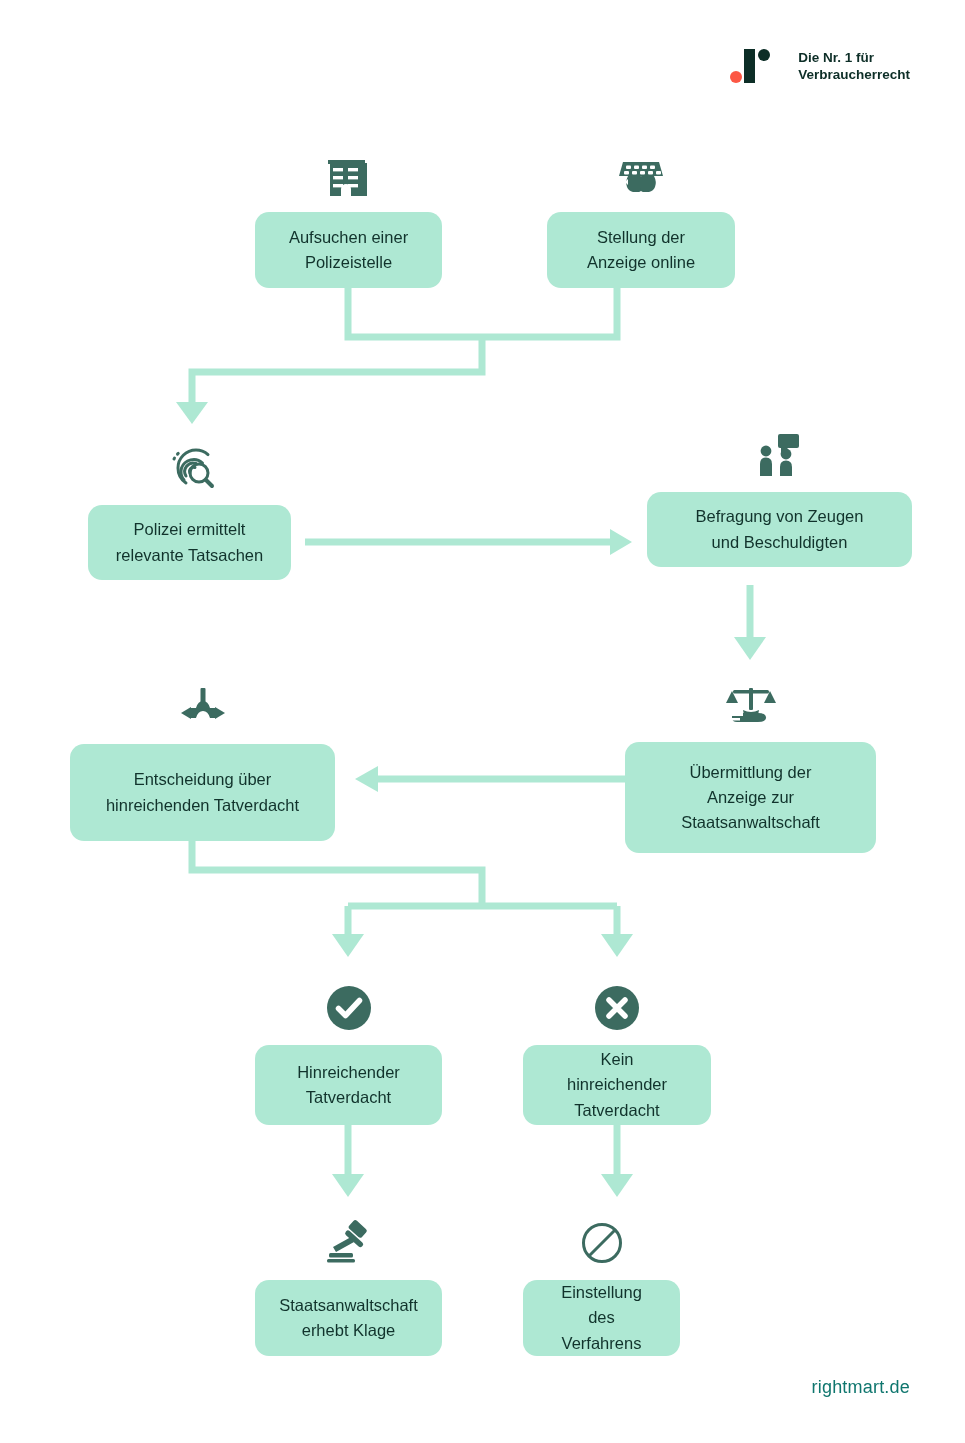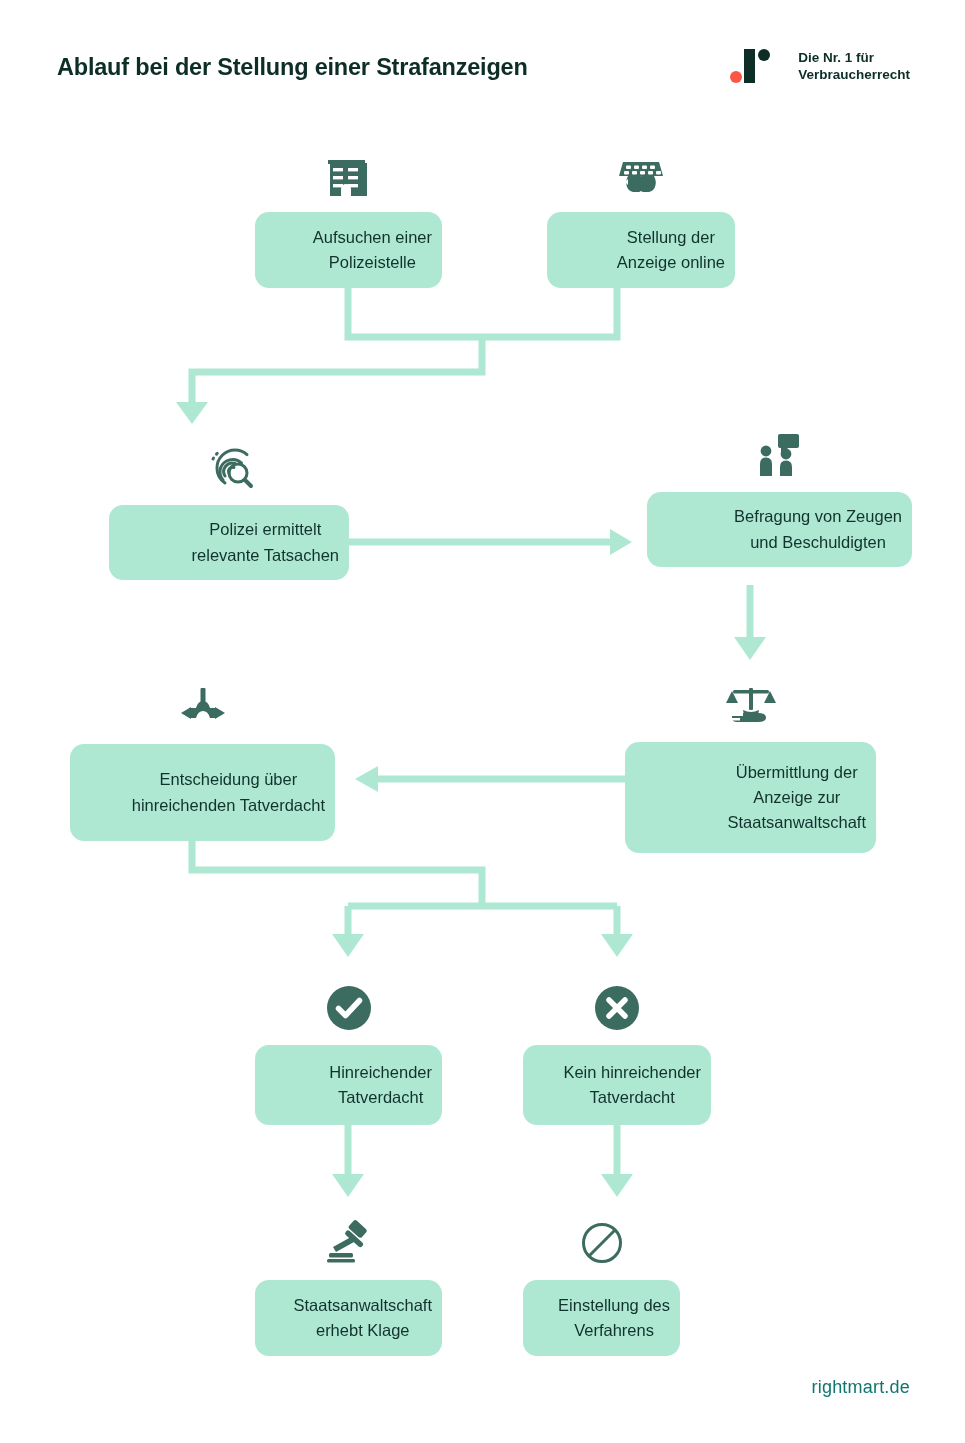--- a/index.html
+++ b/index.html
@@ -97,23 +97,23 @@
   .node-box {
     position: absolute;
     left: 0;
     top: 0;
     width: 100%;
     height: 100%;
     background: #aee8d3;
     border-radius: 14px;
     display: flex;
     align-items: center;
-    justify-content: flex-end;
+    justify-content: center;
     box-sizing: border-box;
-    padding: 4px 10px;
+    padding: 4px 26px;
   }
   .node-label {
     font-size: 16.5px;
     line-height: 1.52;
     text-align: center;
     color: #11332c;
     white-space: pre-line;
   }
 
   
@@ -134,21 +134,20 @@
     font-size: 18px;
     color: #0f766e;
     letter-spacing: 0.2px;
   }
 </style>
 </head>
 <body>
 
 <div id="page">
 
-  <div id="header-title">Ablauf bei der Stellung einer Strafanzeigen</div>
 
   <div id="brand">
     <div id="brand-mark">
       <div id="brand-bar"></div>
       <div id="brand-dot-top"></div>
       <div id="brand-dot-bottom"></div>
     </div>
     <div id="brand-text">
       <div>Die Nr. 1 für</div>
       <div>Verbraucherrecht</div>
@@ -229,21 +228,21 @@
         <path d="M39 20 q3 6 1 11 q-1.5 4 -6 5 l-6 0 q-3 -1 -3 -4 L25 22 q0 -2 2 -2 Z"></path>
         <path d="M13 23 l0 6 l-3 -3 Z" fill="#ffffff"></path>
       </svg>
     </div>
     <div class="node-box">
       <span class="node-label">Stellung der
 Anzeige online</span>
     </div>
   </div>
 
-  <div class="node" style="left:109px; top:505px; width:240px; height:75px;">
+  <div class="node" style="left:88px; top:505px; width:203px; height:75px;">
     <div class="node-icon">
       <svg width="52" height="48" viewBox="0 0 52 48" fill="none" stroke="#3c6b60" stroke-width="3" stroke-linecap="round">
         <path d="M22 40 a18 18 0 0 1 -8 -15 a18 18 0 0 1 18 -18 a18 18 0 0 1 12 4.6"></path>
         <path d="M20 37 a13 13 0 0 1 -2.5 -12 a13 13 0 0 1 21 -5"></path>
         <path d="M22 33 a8.5 8.5 0 0 1 10 -12.5"></path>
         <path d="M26 30 a4 4 0 0 1 5 -5.5"></path>
         <path d="M10 16 a18 18 0 0 1 6 -7" stroke-dasharray="1 5"></path>
         <circle cx="35" cy="30" r="9"></circle>
         <path d="M42 37 L48 43" stroke-width="4"></path>
       </svg>

